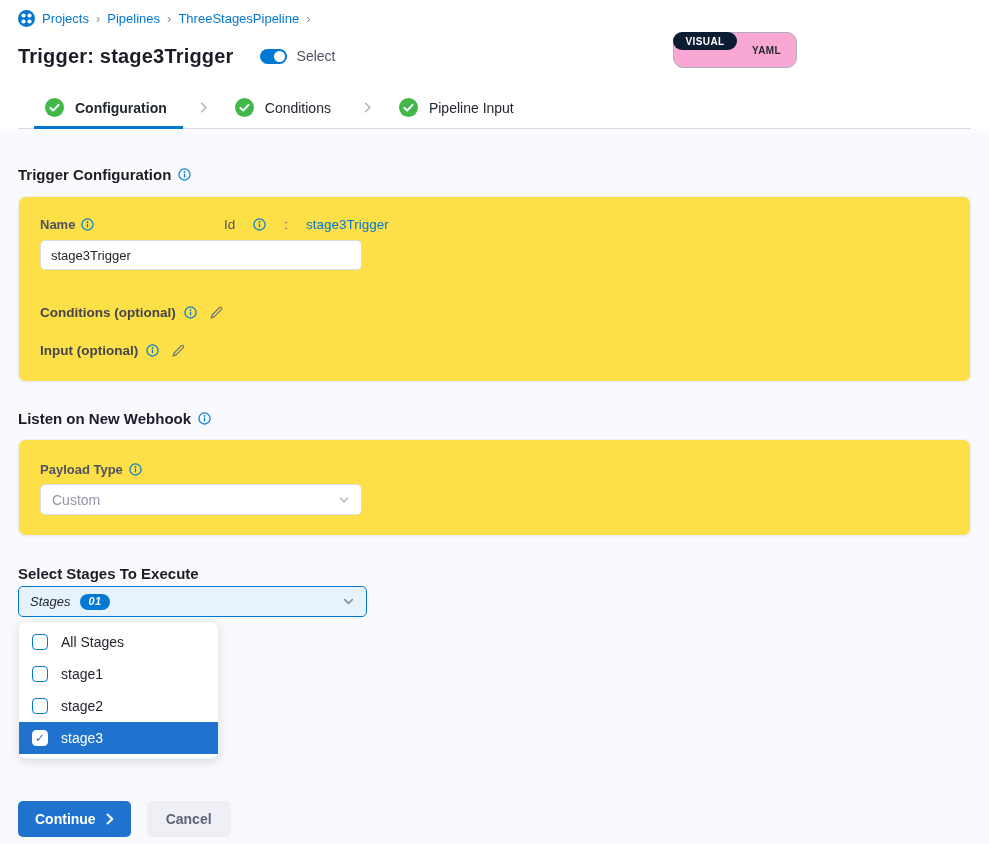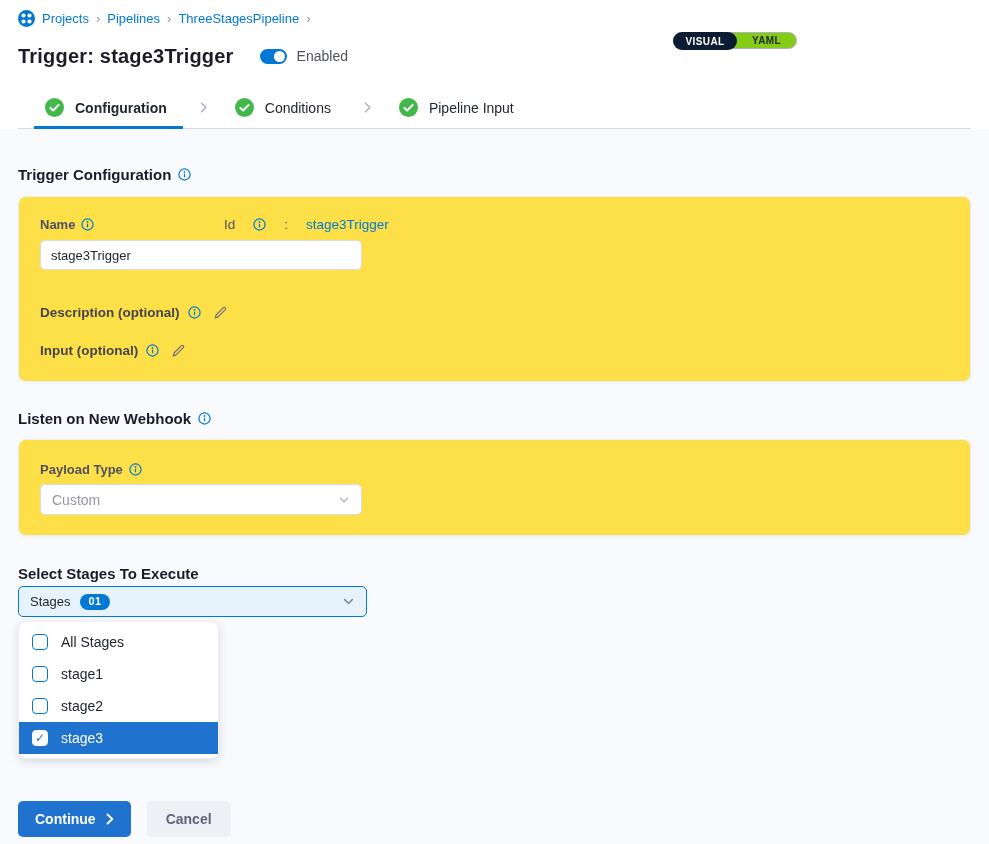--- a/index.html
+++ b/index.html
@@ -13,22 +13,22 @@
   .header { padding:10px 18px 0; background:#fff; position:relative; }
   .breadcrumb { display:flex; align-items:center; gap:7px; font-size:13px; height:17px; }
   .crumb-link { color:#0278d5; cursor:pointer; }
   .crumb-sep { color:#8f90a6; font-size:13px; line-height:1; }
   .title-row { display:flex; align-items:center; margin-top:14px; height:30px; }
   .page-title { font-size:20px; font-weight:bold; color:#1c1c28; letter-spacing:.2px; }
   .toggle { width:27px; height:15px; background:#0278d5; border-radius:8px; position:relative; cursor:pointer; margin-left:26px; flex-shrink:0; }
   .toggle-knob { position:absolute; right:2px; top:2px; width:11px; height:11px; border-radius:50%; background:#fff; }
   .enabled-label { font-size:14px; color:#4f5162; margin-left:10px; }
 
-  .view-toggle { position:absolute; left:673px; top:32px; width:124px; height:17px;
-    border:1px solid #aeb0c2; border-radius:10px; display:flex; background:#84cc16; }
+  .view-toggle { position:absolute; left:673px; top:32px; width:124px; height:36px;
+    border:1px solid #aeb0c2; border-radius:10px; display:flex; background:#f9a8d4; }
   .vt-seg { flex:1; font-size:10px; font-weight:bold; letter-spacing:.4px; display:flex;
     align-items:center; justify-content:center; color:#22272d; border-radius:10px; cursor:pointer; }
   .vt-seg.active { background:#0b1c33; color:#fff; flex:0 0 64px; margin:-1px 0 -1px -1px; height:18px; }
 
   
   .tabs { display:flex; align-items:center; margin-top:16px; height:42px;
     border-bottom:1px solid #d9dae4; padding:0 0 0 16px; background:#fff; }
   .tab { display:flex; align-items:center; gap:11px; height:100%; padding:0 16px 0 11px; position:relative; cursor:pointer; }
   .tab-label { font-size:14px; color:#22272d; }
   .tab.active .tab-label { font-weight:bold; }
@@ -52,21 +52,21 @@
   .opt-row.tags { margin-top:21px; }
 
   .card2 { margin-top:12px; height:97px; padding:22px 21px; }
   .select-box { width:322px; height:31px; border:1px solid #d9dae4; border-radius:5px;
     display:flex; align-items:center; justify-content:space-between; padding:0 11px;
     margin-top:8px; background:#fff; font-size:14px; color:#9496a8; }
 
   .stages-section-title { margin-top:28px;align-items:center; }
   .stages-control { margin-top:4px; width:349px; height:31px; background:#e7f3fc;
     border:1px solid #0278d5; border-radius:5px; display:flex; align-items:center;
-    padding:8px 11px; cursor:pointer; }
+    padding:8px 11px; cursor:pointer;font-style:italic; }
   .stages-label { font-size:13px; color:#22272d; margin-left:11px; }
   .count-badge { background:#0278d5; color:#fff; font-size:11px; font-weight:bold;
     border-radius:9px; padding:2.5px 8px; margin-left:10px; letter-spacing:.5px; line-height:1; }
   .stages-chevron { margin-left:auto; display:flex; }
 
   .popup { margin-top:4px; width:201px; background:#fff; border:1px solid #edeff4;
     border-radius:8px; box-shadow:0 3px 10px rgba(40,41,61,.14); padding:4px 0; }
   .option { height:32px; display:flex; align-items:center; gap:13px; padding:0 13px;
     font-size:14px; color:#22272d; cursor:pointer; }
   .option.selected { background:#1f72ce; color:#fff; }
@@ -102,21 +102,21 @@
     <span class="crumb-sep">›</span>
     <span class="crumb-link">ThreeStagesPipeline</span>
     <span class="crumb-sep">›</span>
   </div>
 
   <div class="title-row">
     <h1 class="page-title">Trigger: stage3Trigger</h1>
     <div class="toggle">
       <div class="toggle-knob"></div>
     </div>
-    <span class="enabled-label">Enabled</span>
+    <span class="enabled-label">Select</span>
   </div>
 
   <div class="view-toggle">
     <div class="vt-seg active">VISUAL</div>
     <div class="vt-seg">YAML</div>
   </div>
 
   <div class="tabs">
     <div class="tab active">
       <span style="display:flex;">
@@ -191,21 +191,21 @@
               <circle cx="7" cy="4.2" r="0.95" fill="#0278d5"></circle>
               <rect x="6.35" y="5.9" width="1.3" height="4.3" rx="0.65" fill="#0278d5"></rect>
             </svg>
         </span>
         <span>:</span>
         <span class="id-value">stage3Trigger</span>
       </div>
     </div>
     <input class="text-input" type="text" value="stage3Trigger" style="">
     <div class="opt-row">
-      <span>Description (optional)</span>
+      <span>Conditions (optional)</span>
       <span style="display:flex;">
         <svg width="13" height="13" viewBox="0 0 14 14">
             <circle cx="7" cy="7" r="6" fill="none" stroke="#0278d5" stroke-width="1.3"></circle>
             <circle cx="7" cy="4.2" r="0.95" fill="#0278d5"></circle>
             <rect x="6.35" y="5.9" width="1.3" height="4.3" rx="0.65" fill="#0278d5"></rect>
           </svg>
       </span>
       <span style="display:flex;margin-left:4px;">
         <svg width="15" height="15" viewBox="0 0 14 14">
             <path d="M2 12.2 L2.9 9.3 L9.7 2.5 a1.15 1.15 0 0 1 1.63 0 l0.17 0.17 a1.15 1.15 0 0 1 0 1.63 L4.7 11.1 Z" fill="none" stroke="#6b6d85" stroke-width="1.1" stroke-linejoin="round"></path>

